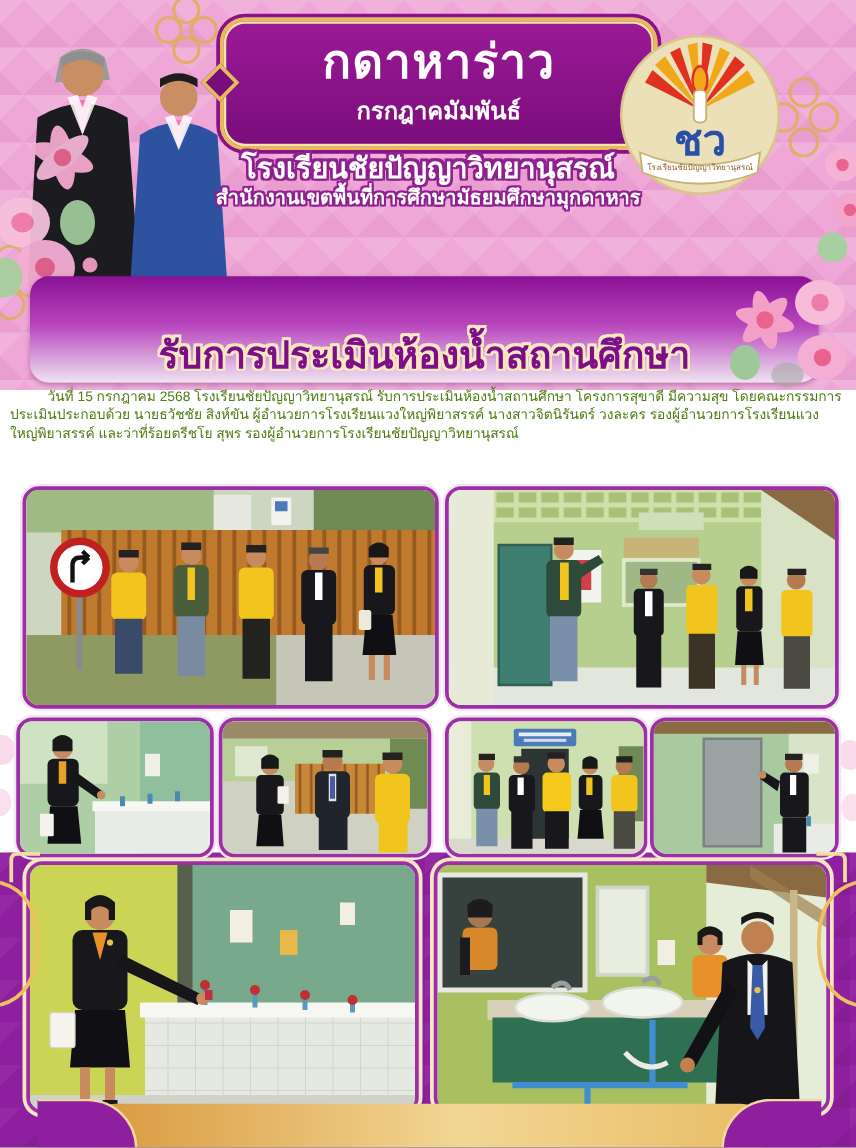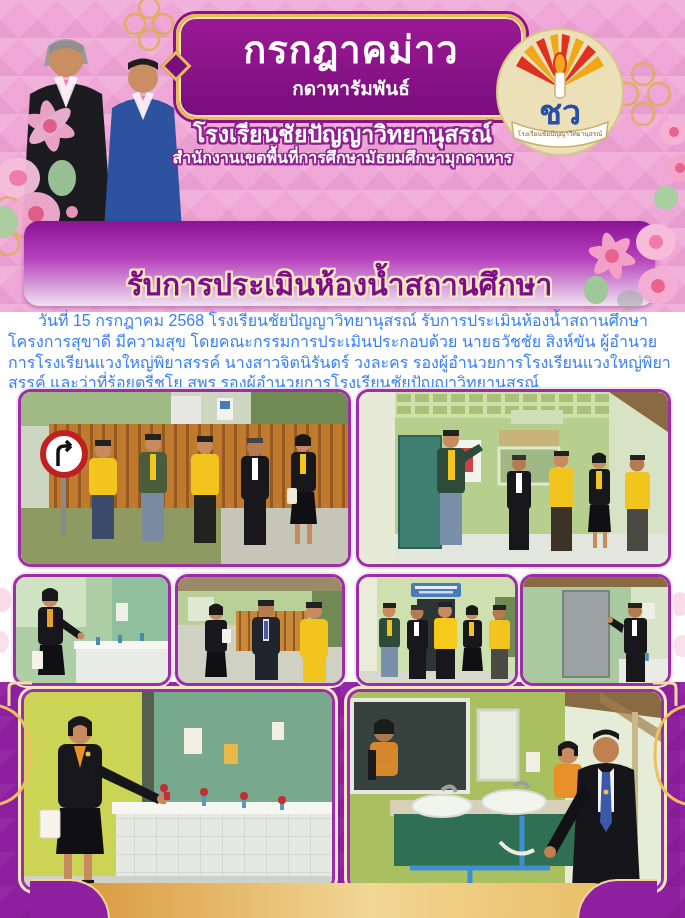--- a/index.html
+++ b/index.html
@@ -50,21 +50,21 @@
   .title-banner{position:absolute;left:24px;top:221px;width:631px;height:85px;z-index:4;
     background:linear-gradient(180deg,#8a1295 0%,#b743bd 45%,#efe3f1 100%);
     border-radius:15px;box-shadow:0 2px 4px rgba(90,10,90,.35);
     display:flex;flex-direction:column;align-items:center;justify-content:center;}
   .title-banner .t-line{font-size:30px;font-weight:bold;color:#7d0e8a;line-height:1.25;white-space:nowrap;
     text-shadow:-2px -2px 0 #f7e8c0,2px -2px 0 #f7e8c0,-2px 2px 0 #f7e8c0,2px 2px 0 #f7e8c0,
                 0 -2px 0 #f7e8c0,0 2px 0 #f7e8c0,-2px 0 0 #f7e8c0,2px 0 0 #f7e8c0;margin-top:42px;}
 
   
   .body-text{position:absolute;left:8px;top:311px;width:669px;z-index:3;
-    font-size:16px;line-height:1.30;color:#3b82f6;text-indent:30px;}
+    font-size:11px;line-height:1.30;color:#4d7c0f;text-indent:30px;}
 
   
   .photo{position:absolute;border:3px solid #9c2fa6;border-radius:13px;overflow:hidden;
     background:#dfe6d8;box-shadow:0 0 0 2px #f3e6f2;z-index:3;}
   .photo svg{display:block;width:100%;height:100%;}
   .photo.on-purple{box-shadow:0 0 0 3px #f6e6c4;}
 
   
   .gold-band{position:absolute;left:74px;top:883px;width:537px;height:35px;z-index:4;
     background:linear-gradient(90deg,#d9993e,#f2d694 55%,#e9bd66);
@@ -160,22 +160,22 @@
     <svg width="40" height="100" viewBox="0 0 40 100">
       <ellipse cx="28" cy="20" rx="14" ry="13" fill="#f5b2d4"></ellipse>
         <circle cx="28" cy="20" r="5" fill="#e8638e"></circle>
       <ellipse cx="34" cy="56" rx="12" ry="14" fill="#f3a6cc"></ellipse>
         <circle cx="34" cy="56" r="5" fill="#e8638e"></circle>
       <ellipse cx="20" cy="86" rx="12" ry="12" fill="#a8cf9f"></ellipse>
     </svg>
   </div>
 
   <div class="masthead">
-    <div class="m-title">กรกฎาคม่าว</div>
-    <div class="m-sub">กดาหารัมพันธ์</div>
+    <div class="m-title">กดาหาร่าว</div>
+    <div class="m-sub">กรกฎาคมัมพันธ์</div>
   </div>
 
   <div class="deco z6" style="left:494px;top:26px;">
     <svg width="132" height="132" viewBox="0 0 132 132">
       <circle cx="66" cy="66" r="63" fill="#ece0b8" stroke="#d9c489" stroke-width="2"></circle>
 
       <g>
         <path d="M66 62 L22 40 L28 30 Z" fill="#e03020"></path>
         <path d="M66 62 L30 26 L38 19 Z" fill="#f0a818"></path>
         <path d="M66 62 L42 16 L50 12 Z" fill="#e03020"></path>

